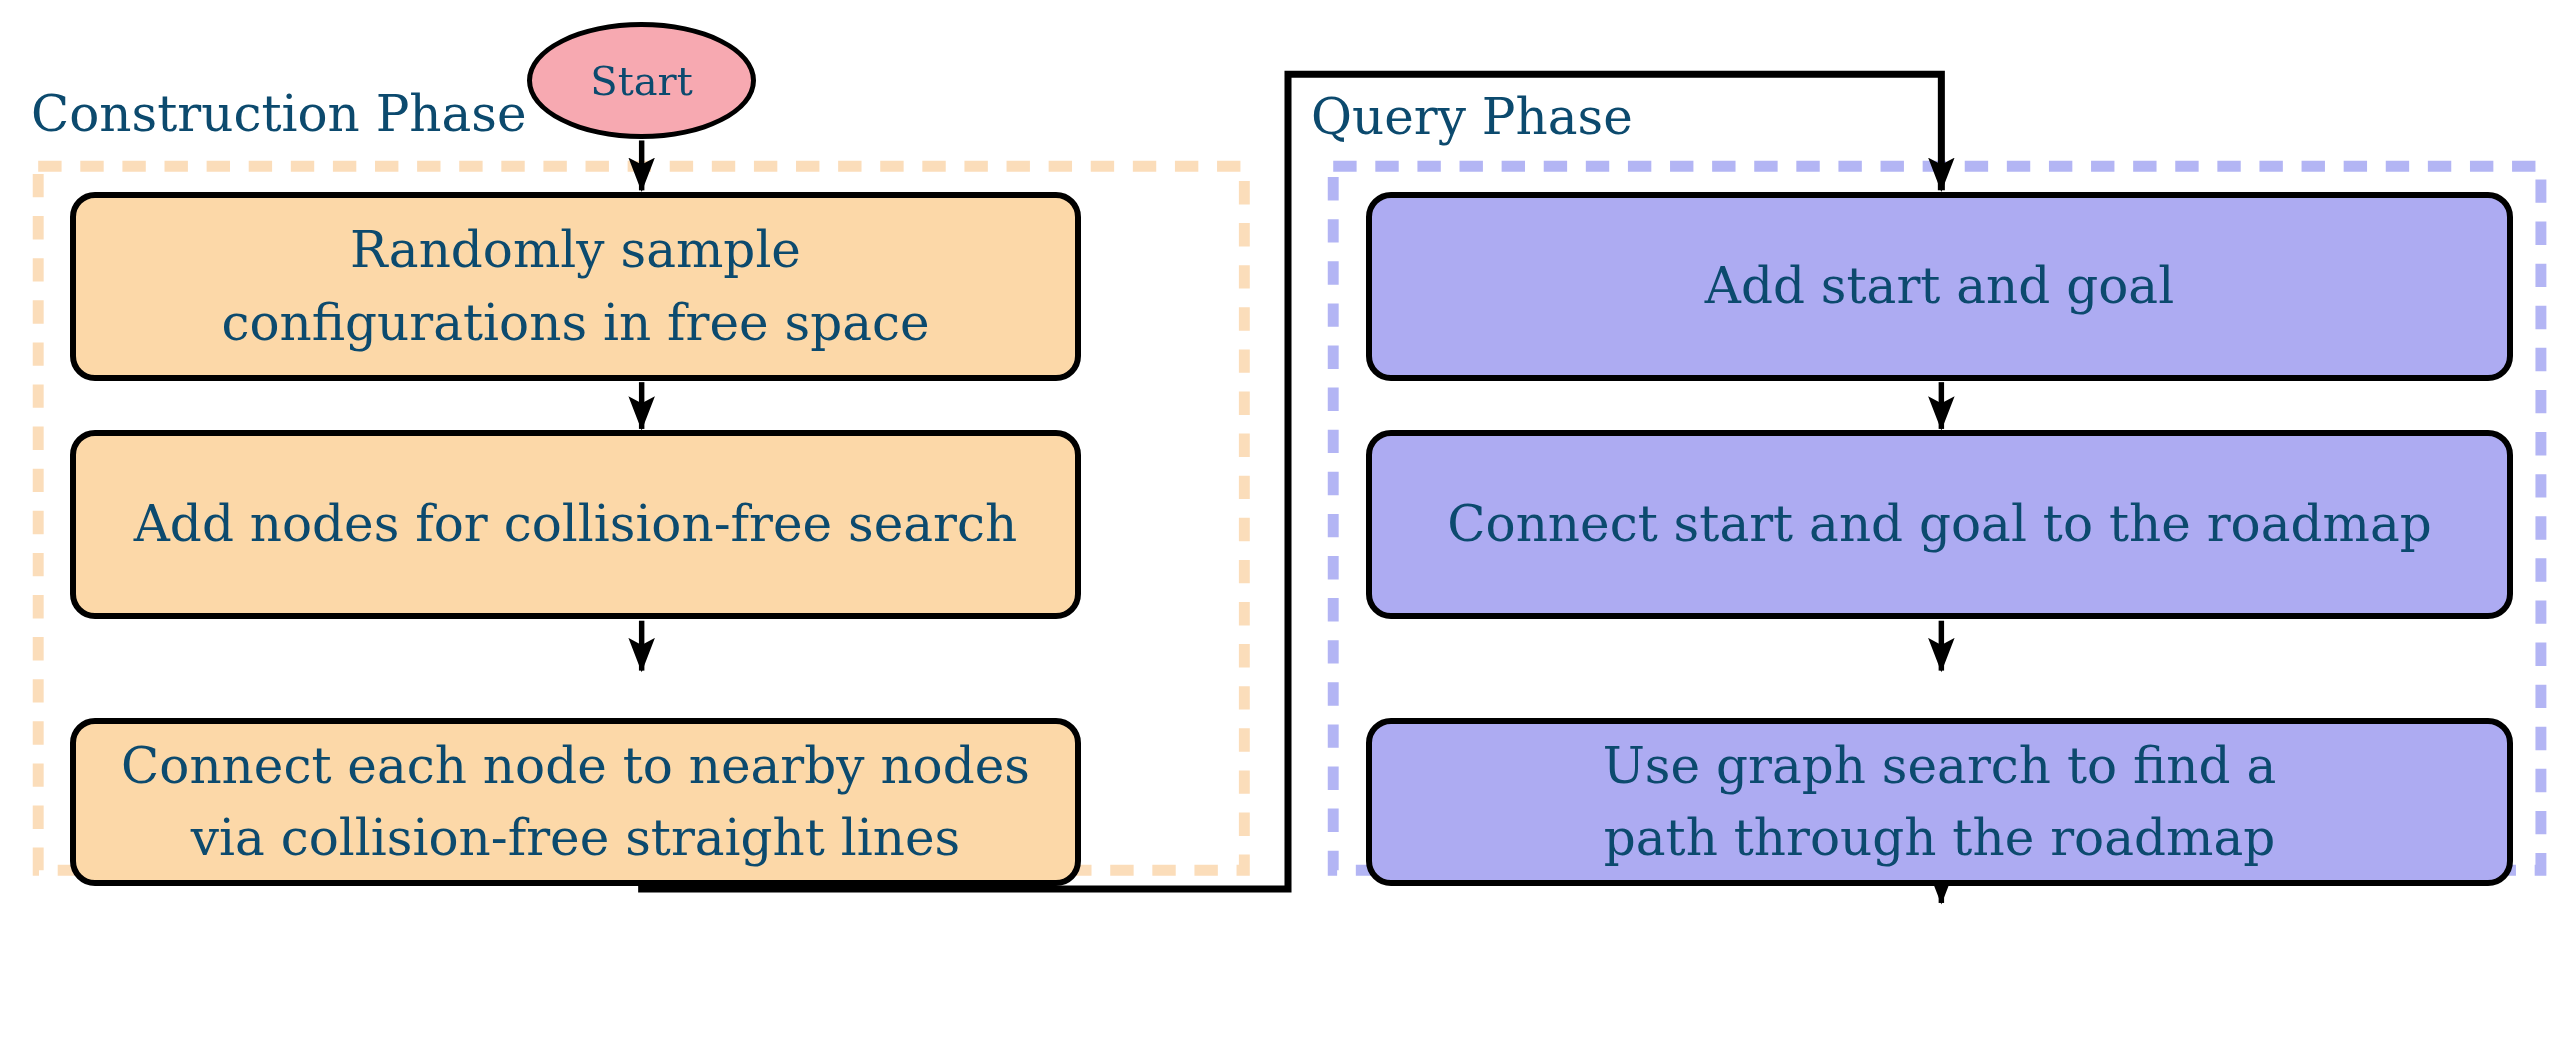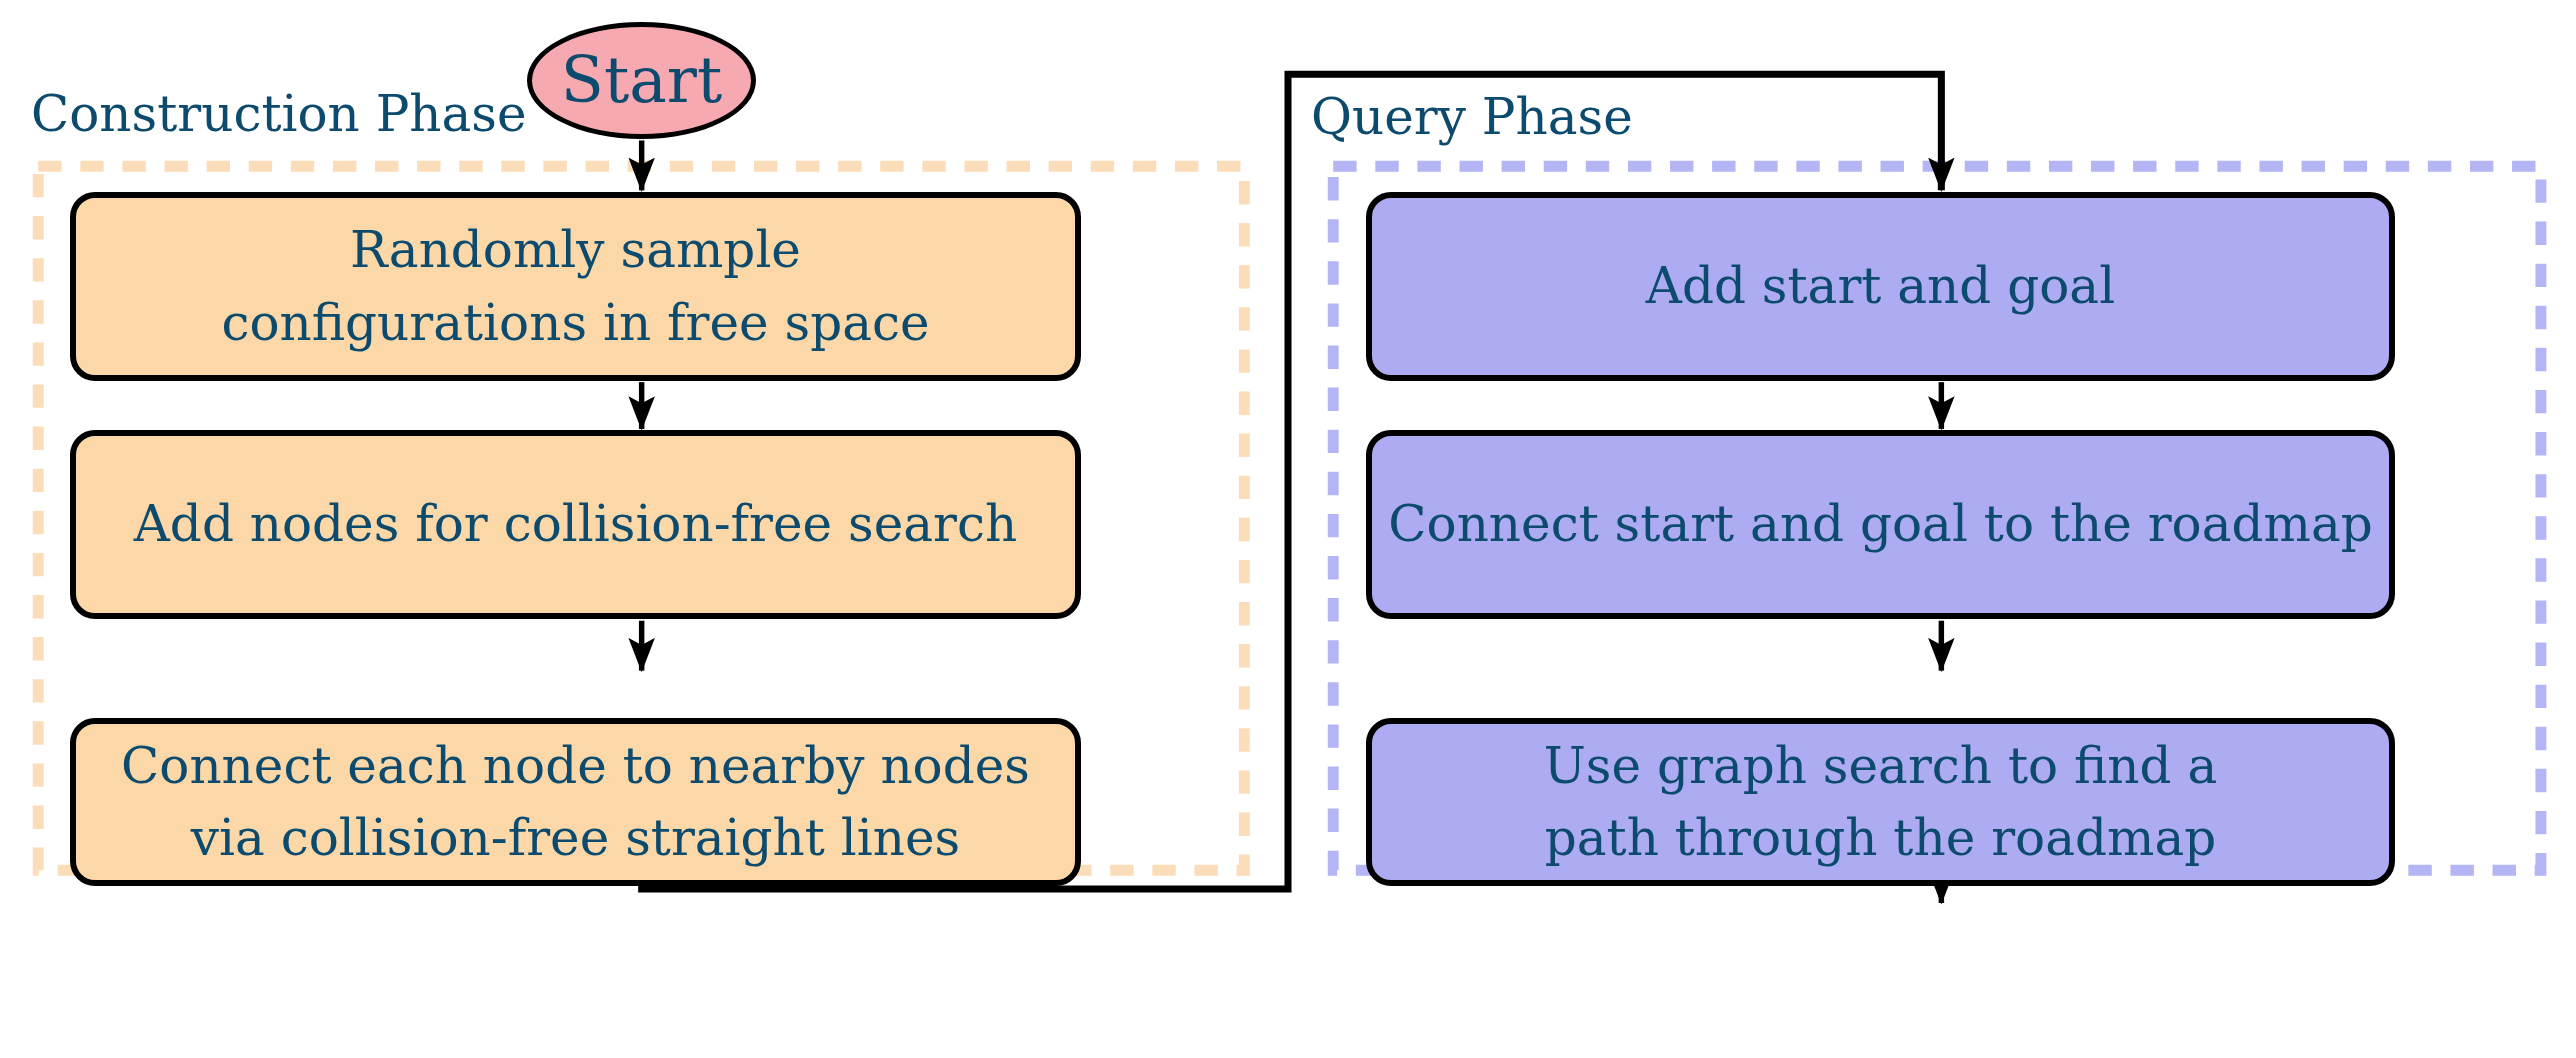--- a/index.html
+++ b/index.html
@@ -37,32 +37,32 @@
   .step-box{
     position:absolute;
     box-sizing:border-box;
     border:6.2px solid var(--line);
     border-radius:25px;
     display:flex;align-items:center;justify-content:center;
     font-size:50px;line-height:1.45;
   }
   .step-box .step-text{white-space:pre-line;text-align:center;}
   .step-box.construction{background:var(--construction-fill);left:70px;width:1011px;align-items:center;}
-  .step-box.query{background:var(--query-fill);left:1366px;width:1029px;}
+  .step-box.query{background:var(--query-fill);left:1366px;width:1147px;}
   #c-step-1,#q-step-1{top:192px;height:189px;}
   #c-step-2,#q-step-2{top:430px;height:189px;}
   #c-step-3,#q-step-3{top:672px;height:168px;margin-top:46px;}
   .terminal{
     position:absolute;
     box-sizing:border-box;
     border:5.5px solid var(--line);
     border-radius:50%;
     background:var(--terminal-fill);
     display:flex;align-items:center;justify-content:center;
-    font-size:63px;
+    font-size:40px;
   }
   #start-node{left:527px;top:22px;width:229px;height:117px;}
   #stop-node{left:1827px;top:908px;width:229px;height:137px;}
 </style>
 </head>
 <body>
 
 <div class="canvas">
 
   <svg class="wires" viewBox="0 0 3304 1358" xmlns="http://www.w3.org/2000/svg">

